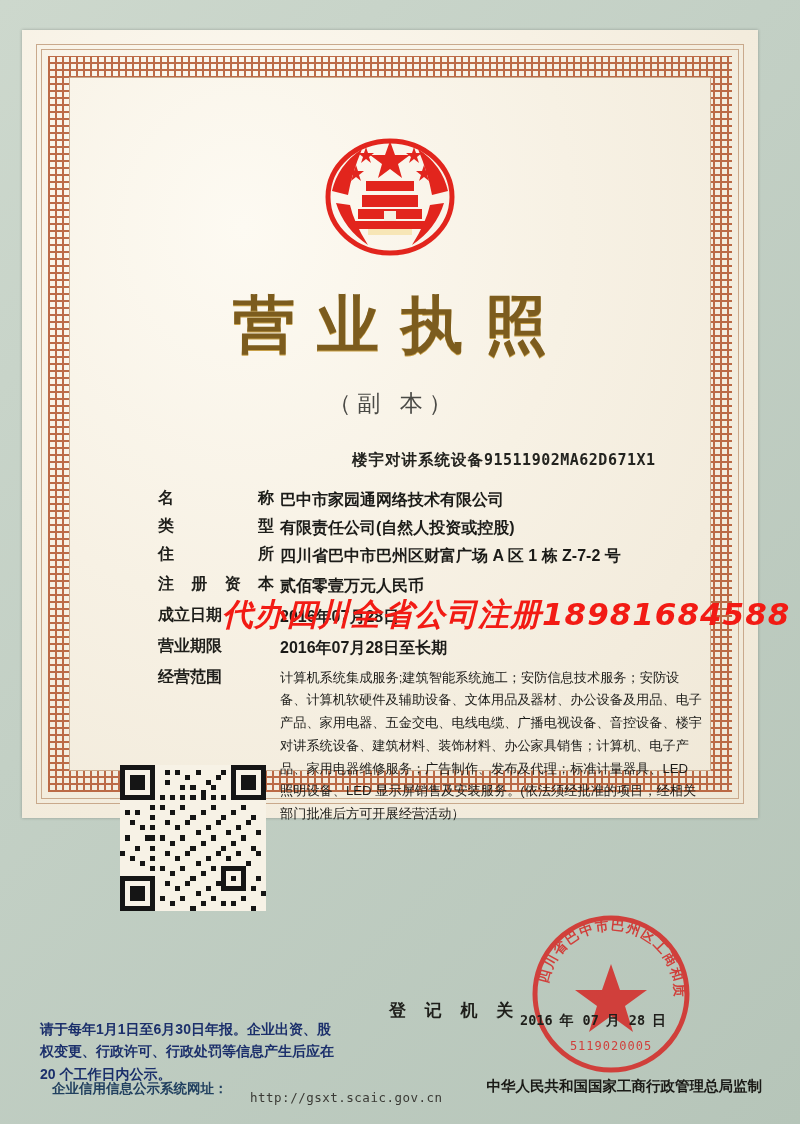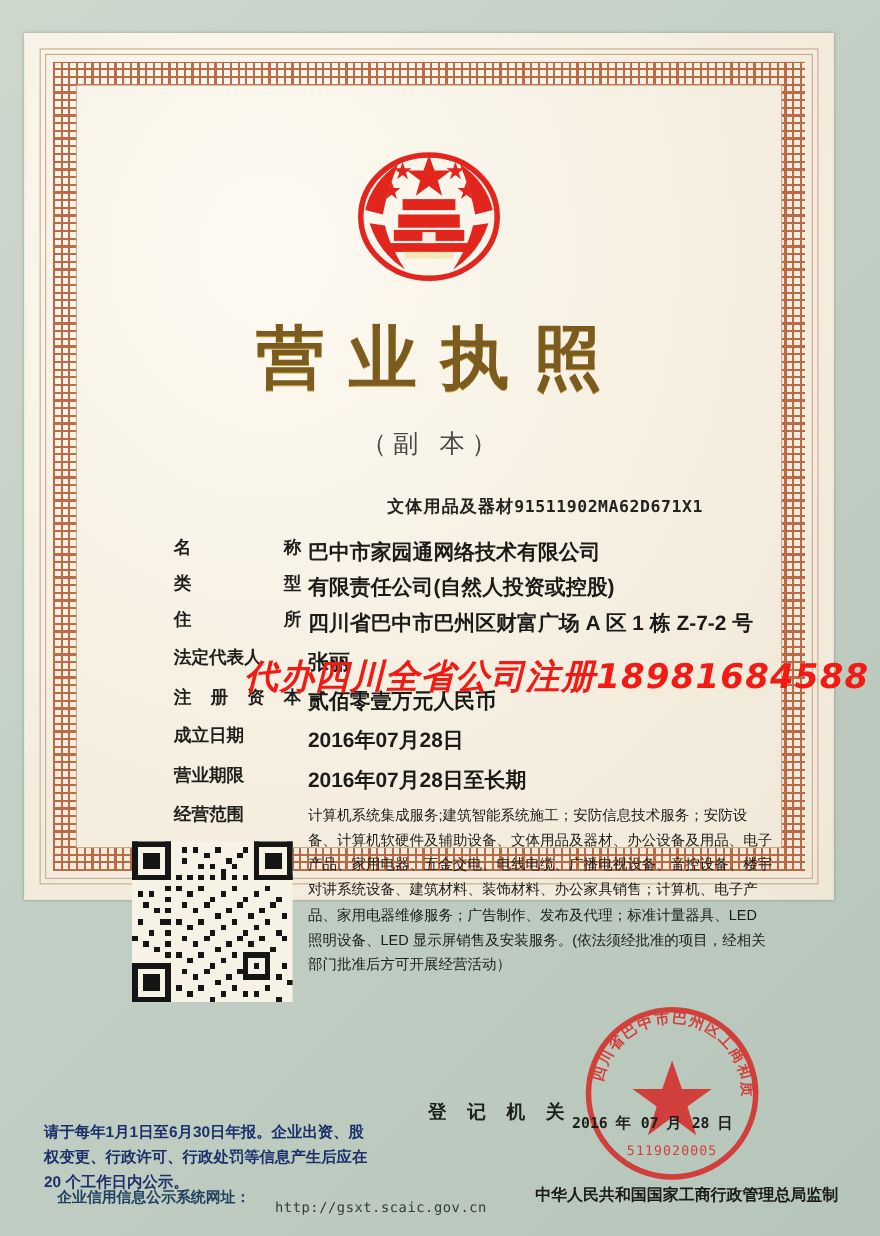--- a/index.html
+++ b/index.html
@@ -149,21 +149,21 @@
     font-weight: bold;
     color: #1e1e1a;
     display: flex;
     justify-content: space-between;
     letter-spacing: 0;
     padding-right: 6px;
     box-sizing: border-box;
   }
   .field-label span { display: inline-block; }
   .field-value {
-    font-size: 19px;
+    font-size: 16px;
     color: #1b1b18;
     font-weight: bold;
     line-height: 1.55;
   }
 
   .row-gap-s { margin-bottom: 3px; }
 
   .scope-value {
     font-size: 13.2px;
     line-height: 1.72;
@@ -311,21 +311,21 @@
         <g fill="#f4d98b" opacity="0.55">
           <rect x="46" y="104" width="44" height="6"></rect>
         </g>
       </svg>
     </div>
 
     <div class="title">营业执照</div>
     <div class="subtitle">（副 本）</div>
 
     <div class="credit-row">
-      <span>文体用品及器材</span><span class="code">91511902MA62D671X1</span>
+      <span>楼宇对讲系统设备</span><span class="code">91511902MA62D671X1</span>
     </div>
 
     <div class="fields">
 
       <div class="field-row row-gap-s">
         <div class="field-label">
           <span>名</span>
           <span>称</span>
         </div>
         <div class="field-value">巴中市家园通网络技术有限公司</div>
@@ -340,26 +340,20 @@
       </div>
 
       <div class="field-row">
         <div class="field-label">
           <span>住</span>
           <span>所</span>
         </div>
         <div class="field-value">四川省巴中市巴州区财富广场 A 区 1 栋 Z-7-2 号</div>
       </div>
 
-      <div class="field-row">
-        <div class="field-label">
-          <span>法定代表人</span>
-        </div>
-        <div class="field-value">张丽</div>
-      </div>
 
       <div class="field-row">
         <div class="field-label">
           <span>注</span>
           <span>册</span>
           <span>资</span>
           <span>本</span>
         </div>
         <div class="field-value">贰佰零壹万元人民币</div>
       </div>

